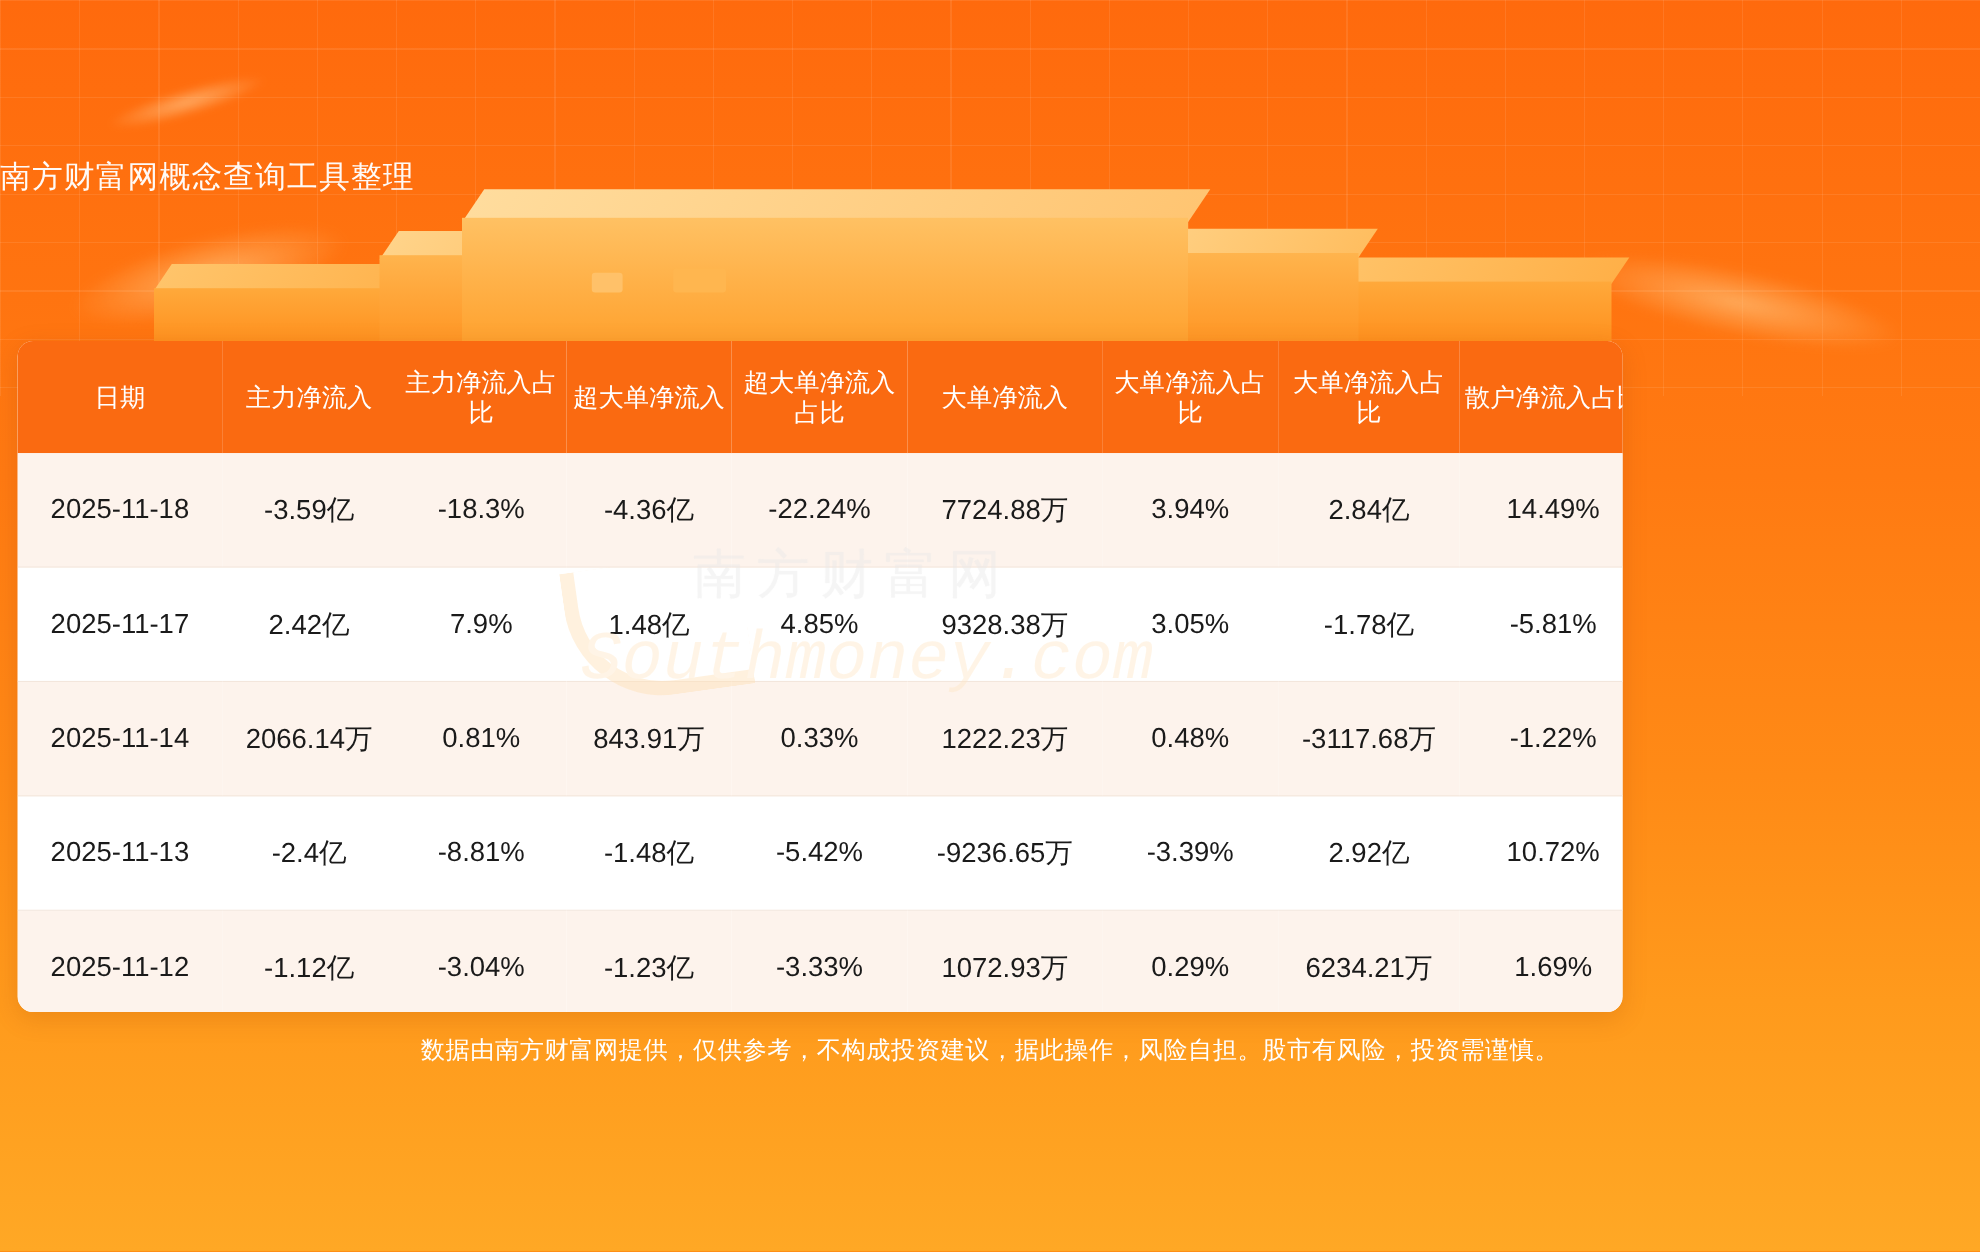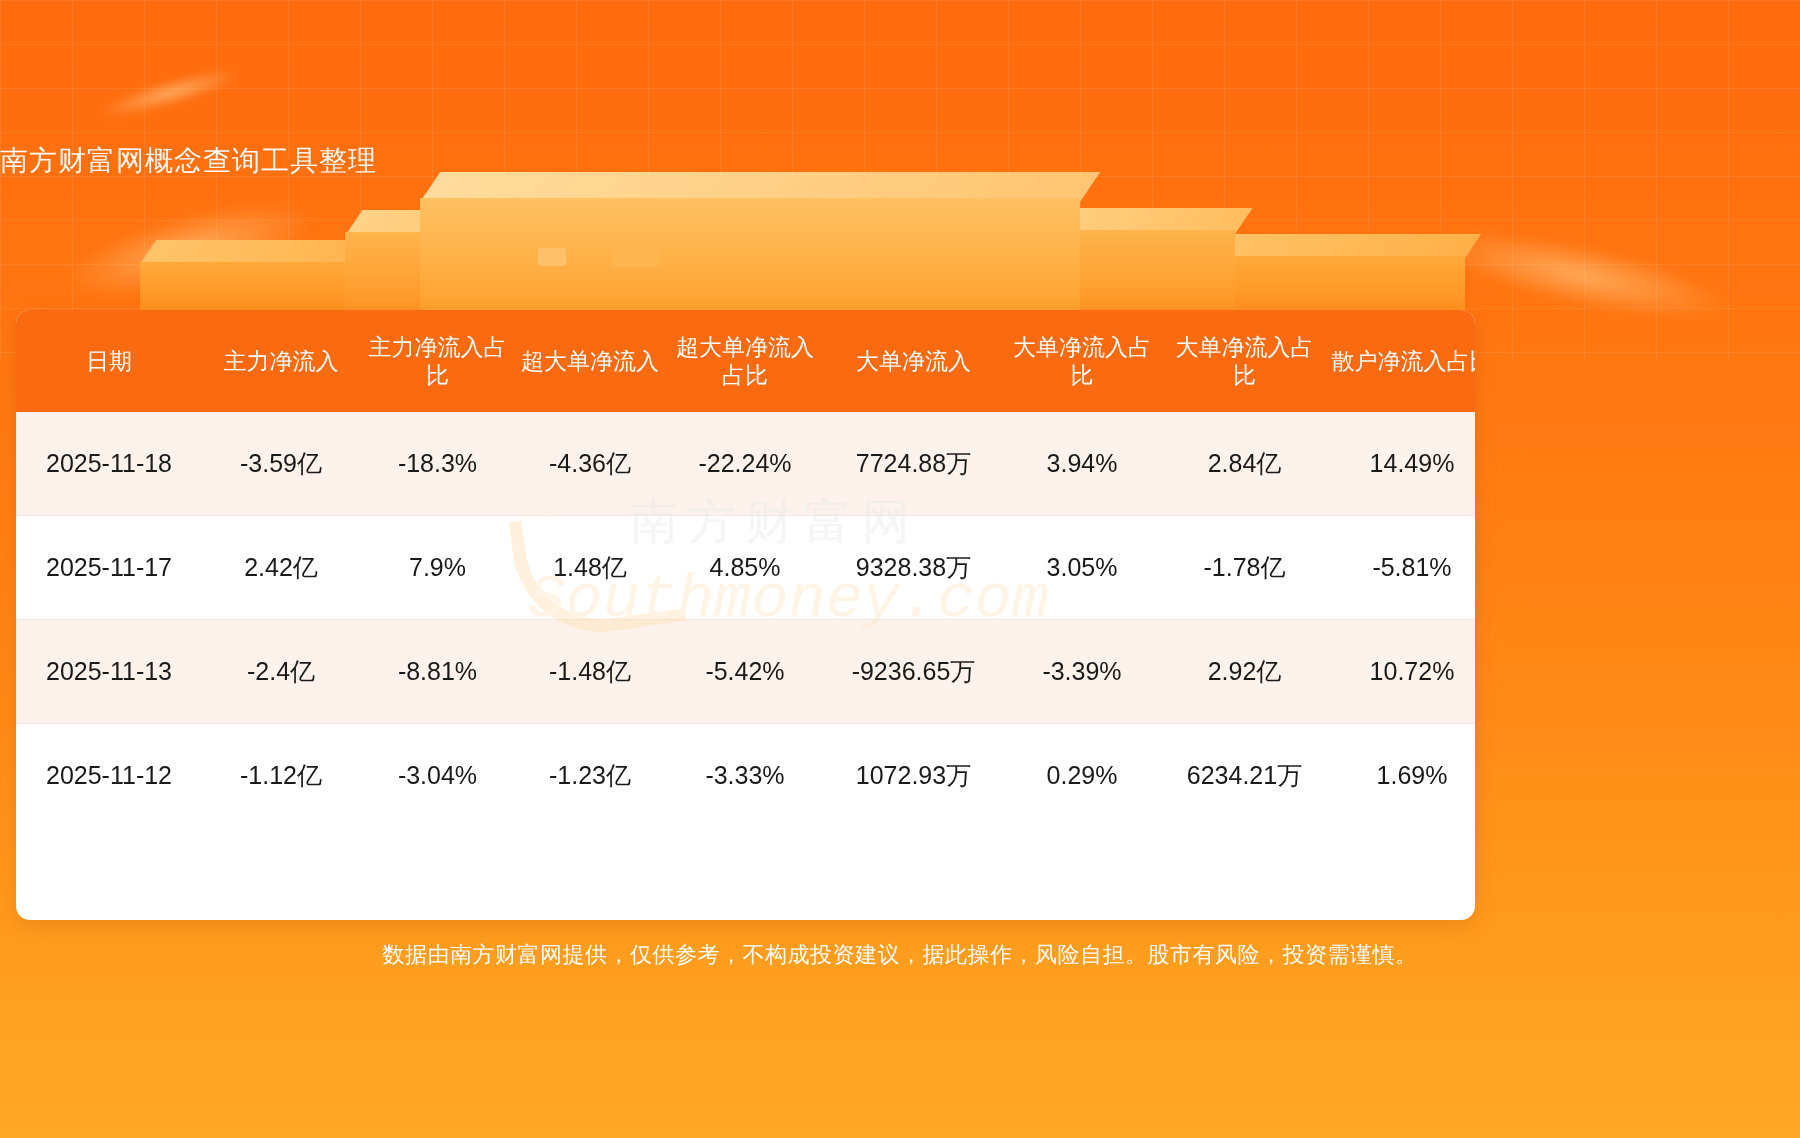--- a/index.html
+++ b/index.html
@@ -218,20 +218,31 @@
           <td>2.42亿</td>
           <td>7.9%</td>
           <td>1.48亿</td>
           <td>4.85%</td>
           <td>9328.38万</td>
           <td>3.05%</td>
           <td>-1.78亿</td>
           <td>-5.81%</td>
         </tr>
         <tr>
+          <td>2025-11-14</td>
+          <td>2066.14万</td>
+          <td>0.81%</td>
+          <td>843.91万</td>
+          <td>0.33%</td>
+          <td>1222.23万</td>
+          <td>0.48%</td>
+          <td>-3117.68万</td>
+          <td>-1.22%</td>
+        </tr>
+        <tr>
           <td>2025-11-13</td>
           <td>-2.4亿</td>
           <td>-8.81%</td>
           <td>-1.48亿</td>
           <td>-5.42%</td>
           <td>-9236.65万</td>
           <td>-3.39%</td>
           <td>2.92亿</td>
           <td>10.72%</td>
         </tr>

